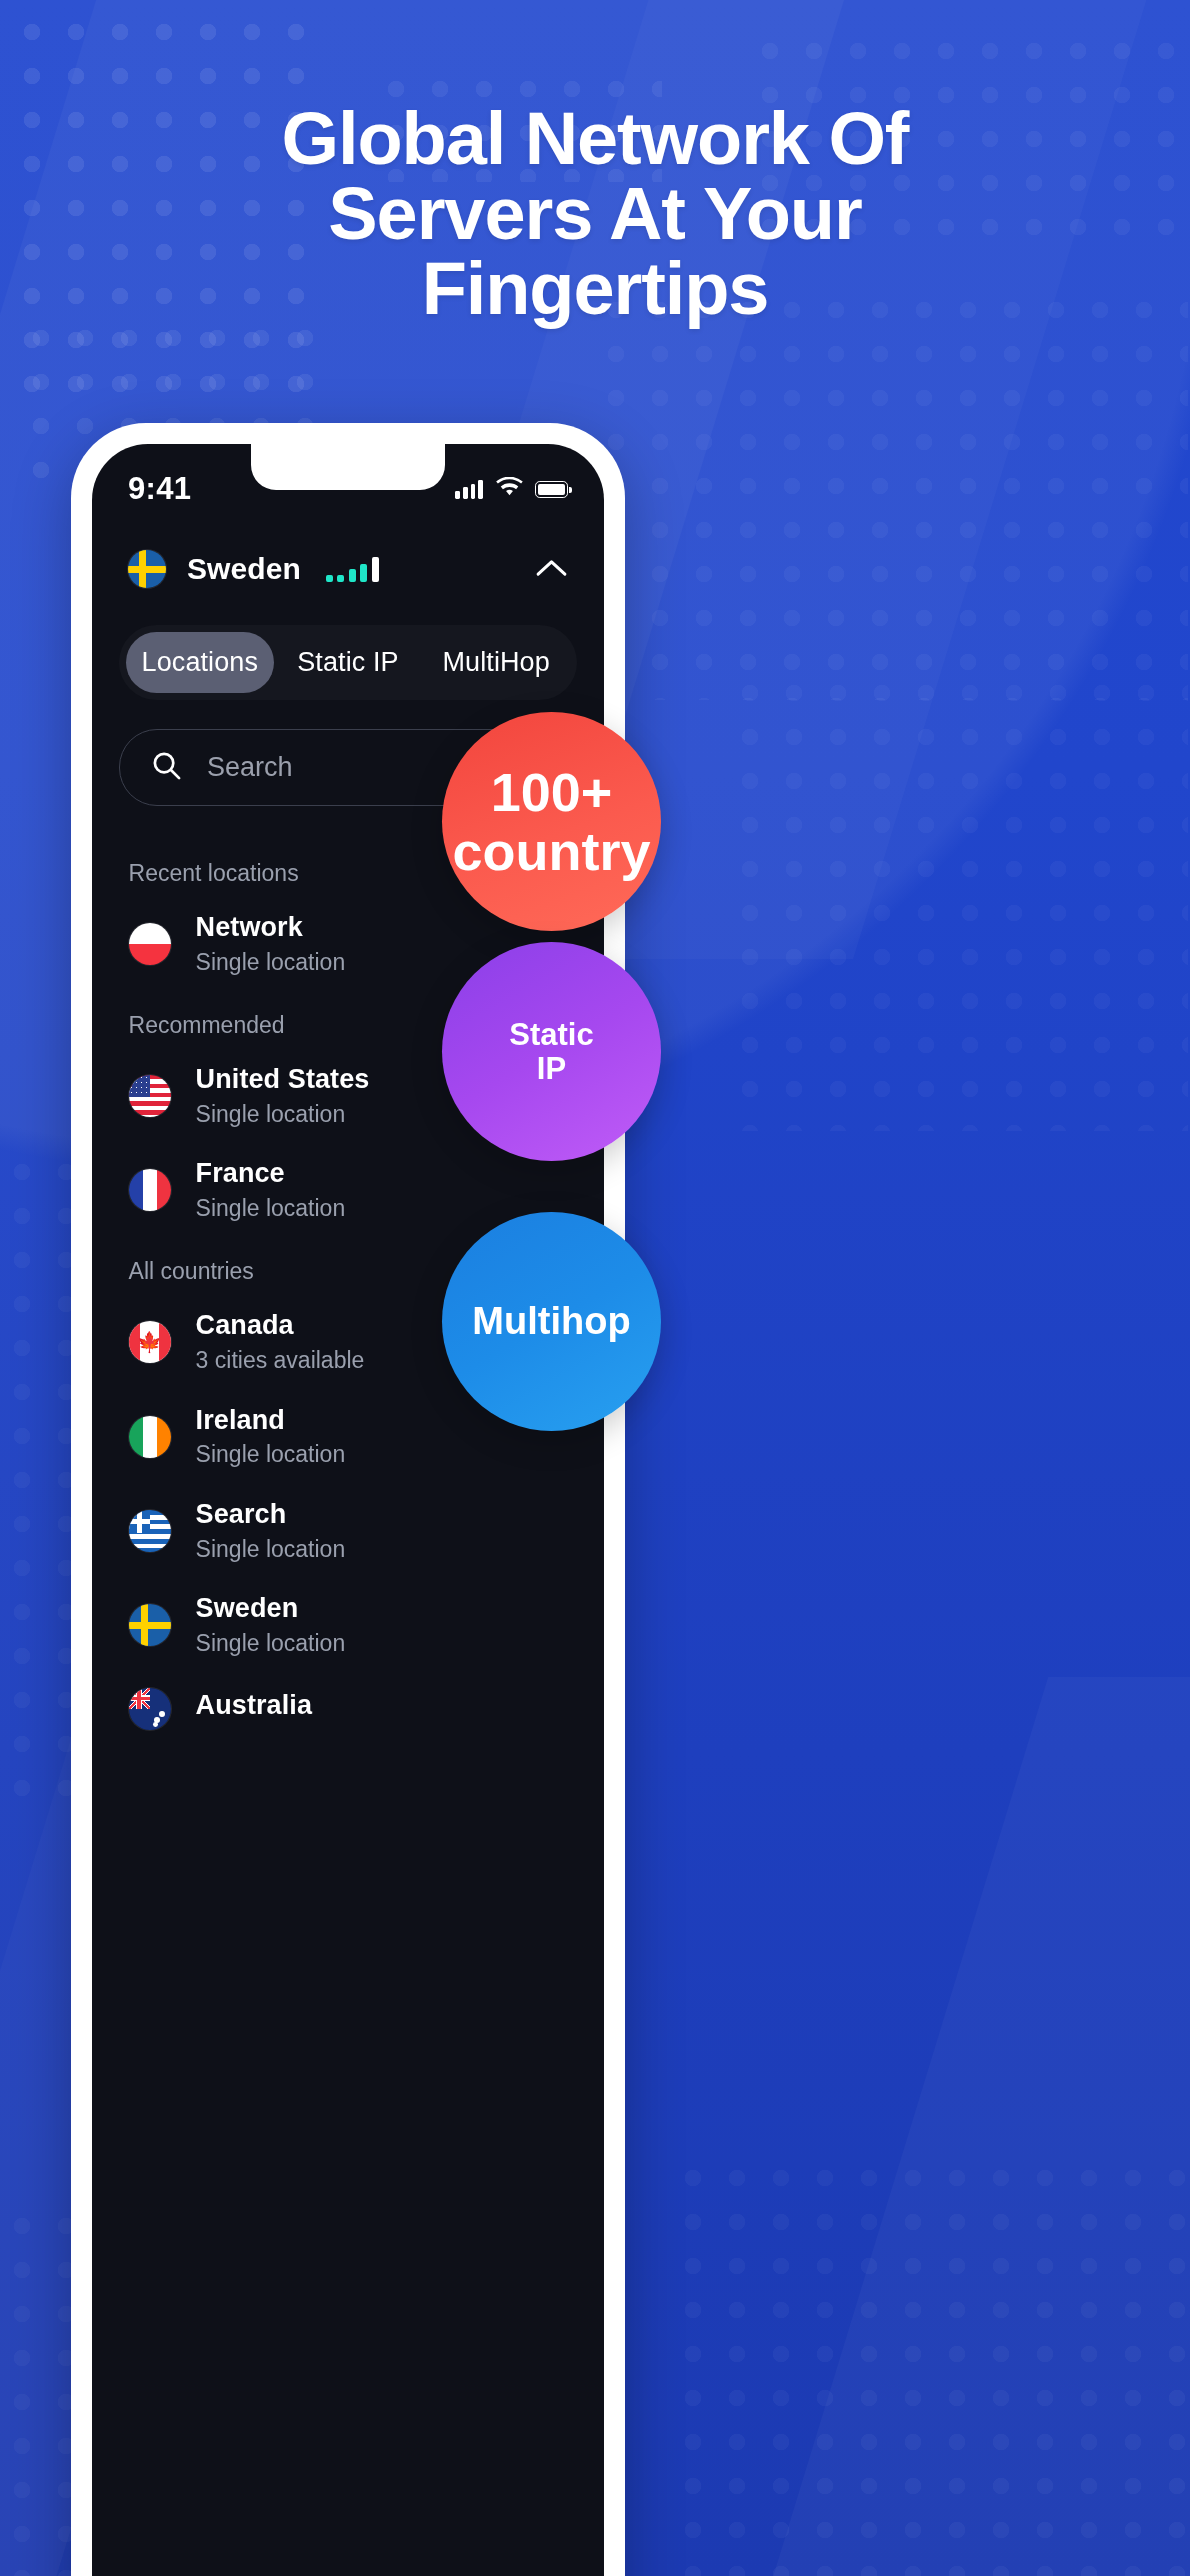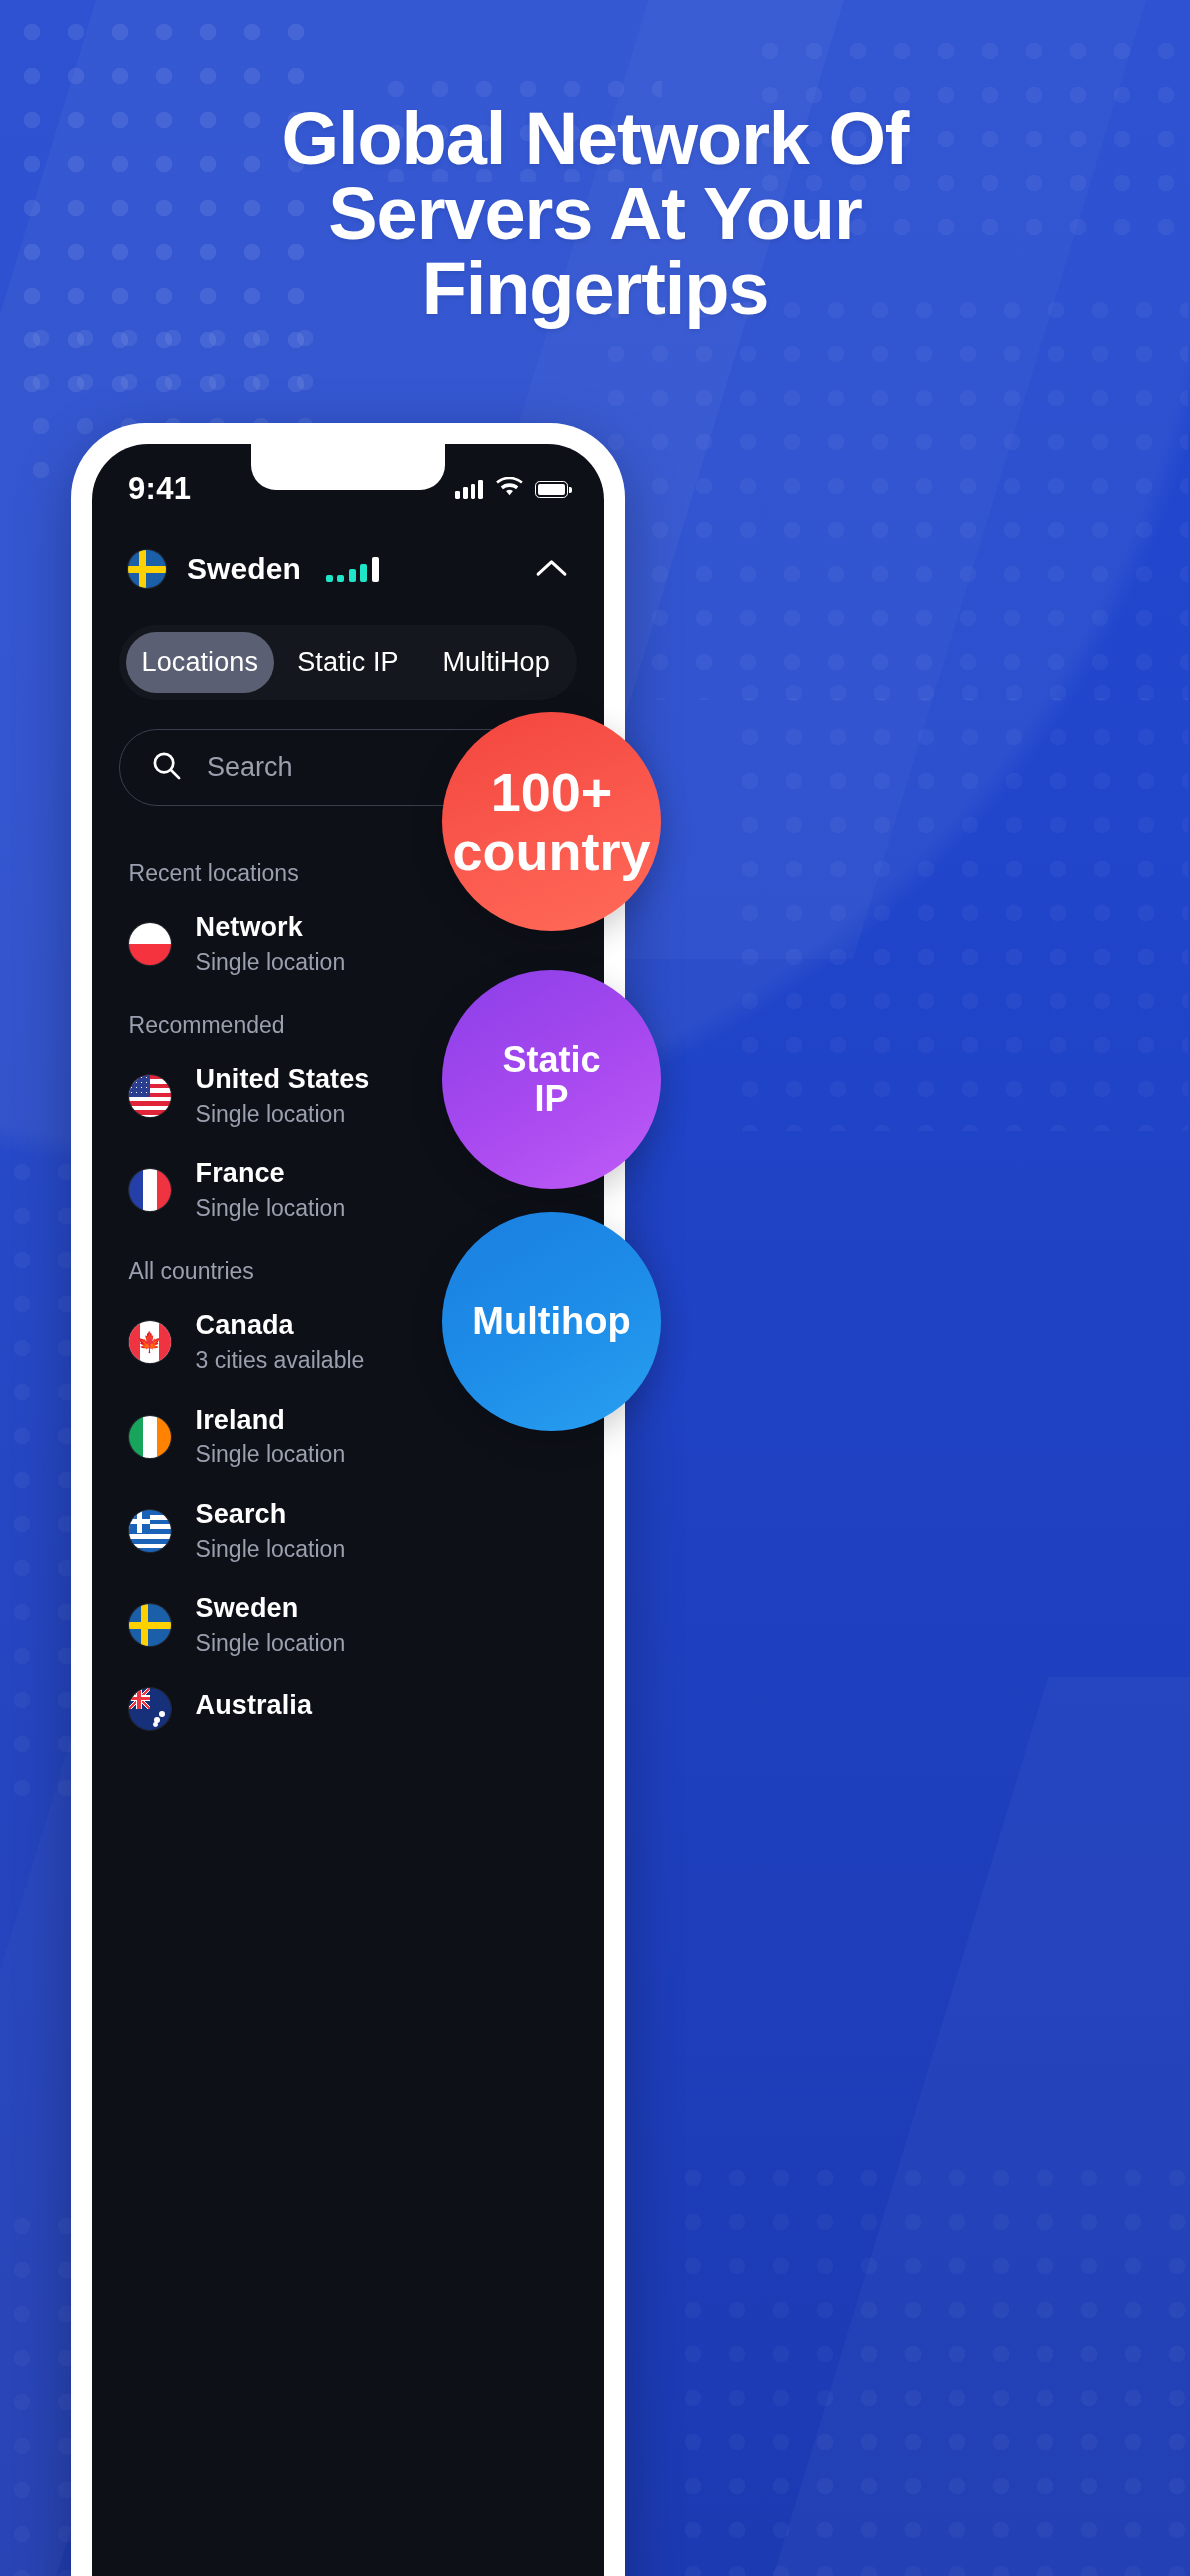--- a/index.html
+++ b/index.html
@@ -201,23 +201,23 @@
     line-height:1.08;
     box-shadow:0 9.6px 33px rgba(0,0,0,0.20);
     z-index:30;
   }
   #badge-countries {
     left:442px; top:712px; width:219px; height:219px;
     background:linear-gradient(160deg,#f2453d 0%,#fb5a4e 55%,#ff6a58 100%);
     font-size:54px;
   }
   #badge-staticip {
-    left:442px; top:970px; width:219px; height:219px;
+    left:442px; top:942px; width:219px; height:219px;
     background:linear-gradient(150deg,#8b3fe8 0%,#a648ef 50%,#c05cf7 100%);
-    font-size:36px;
+    font-size:31px;
   }
   #badge-multihop {
     left:442px; top:1212px; width:219px; height:219px;
     background:linear-gradient(150deg,#1b7fe0 0%,#1d8ce8 50%,#28a0f0 100%);
     font-size:38px;
   }
 </style>
 </head>
 <body>
 

